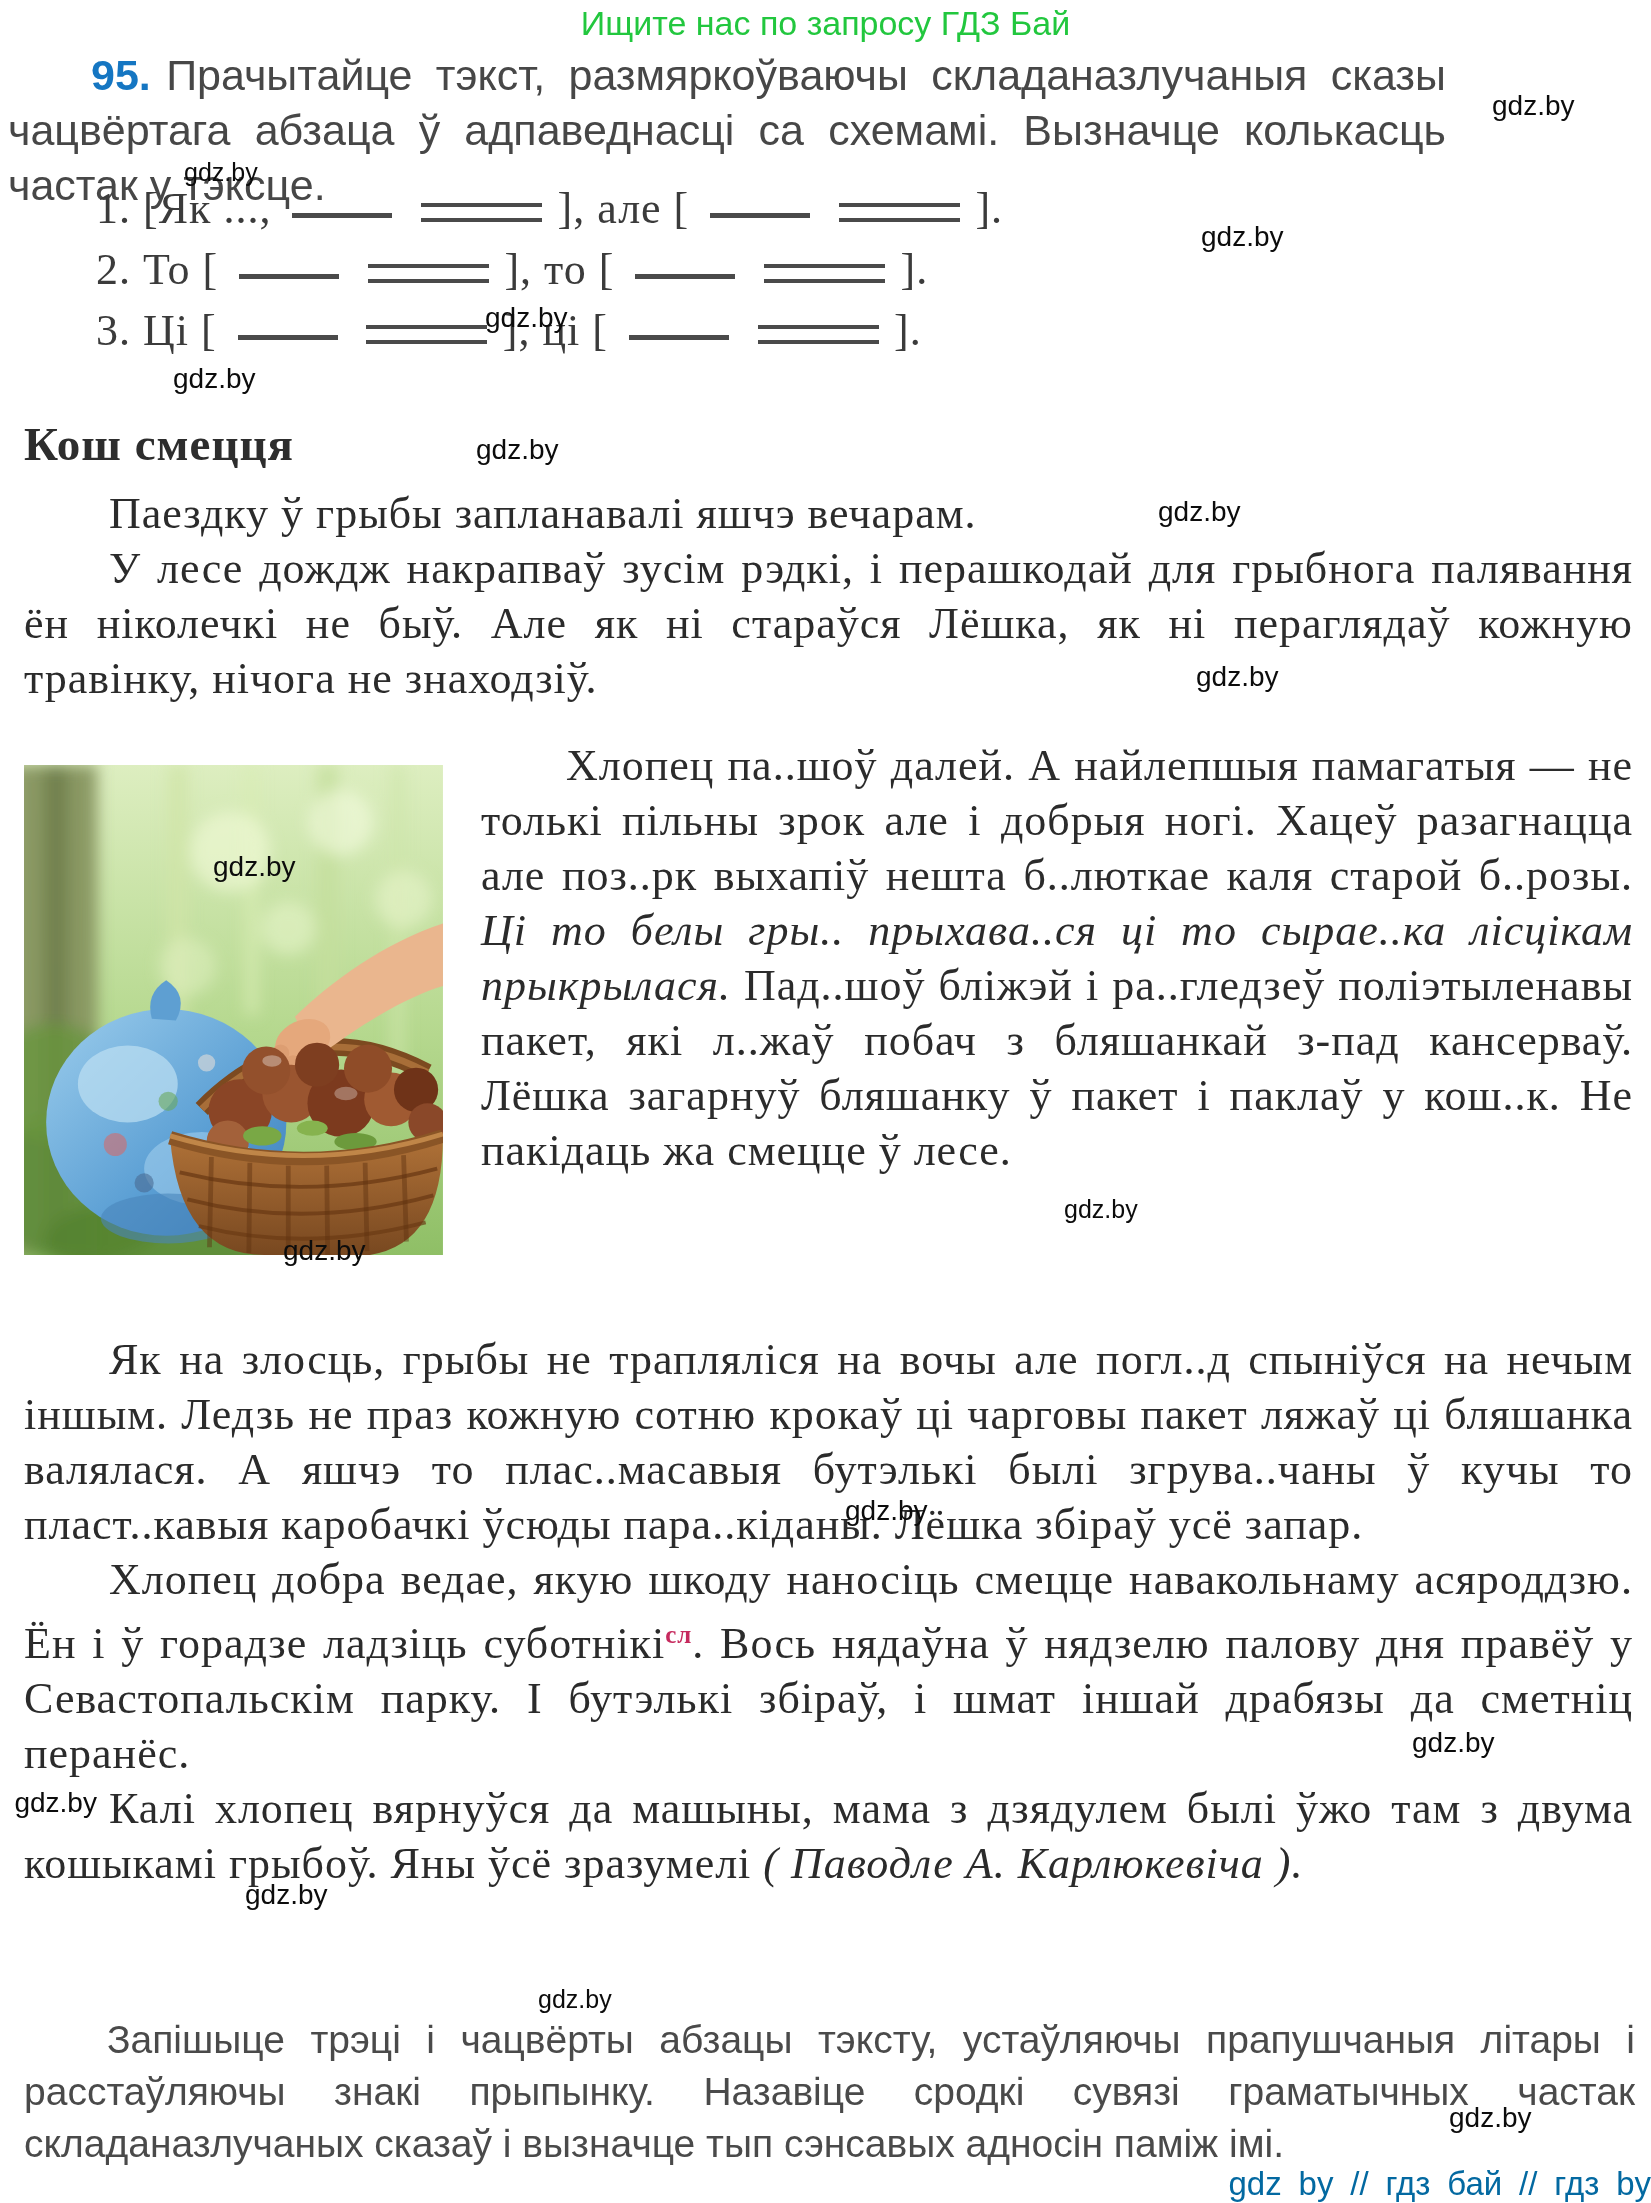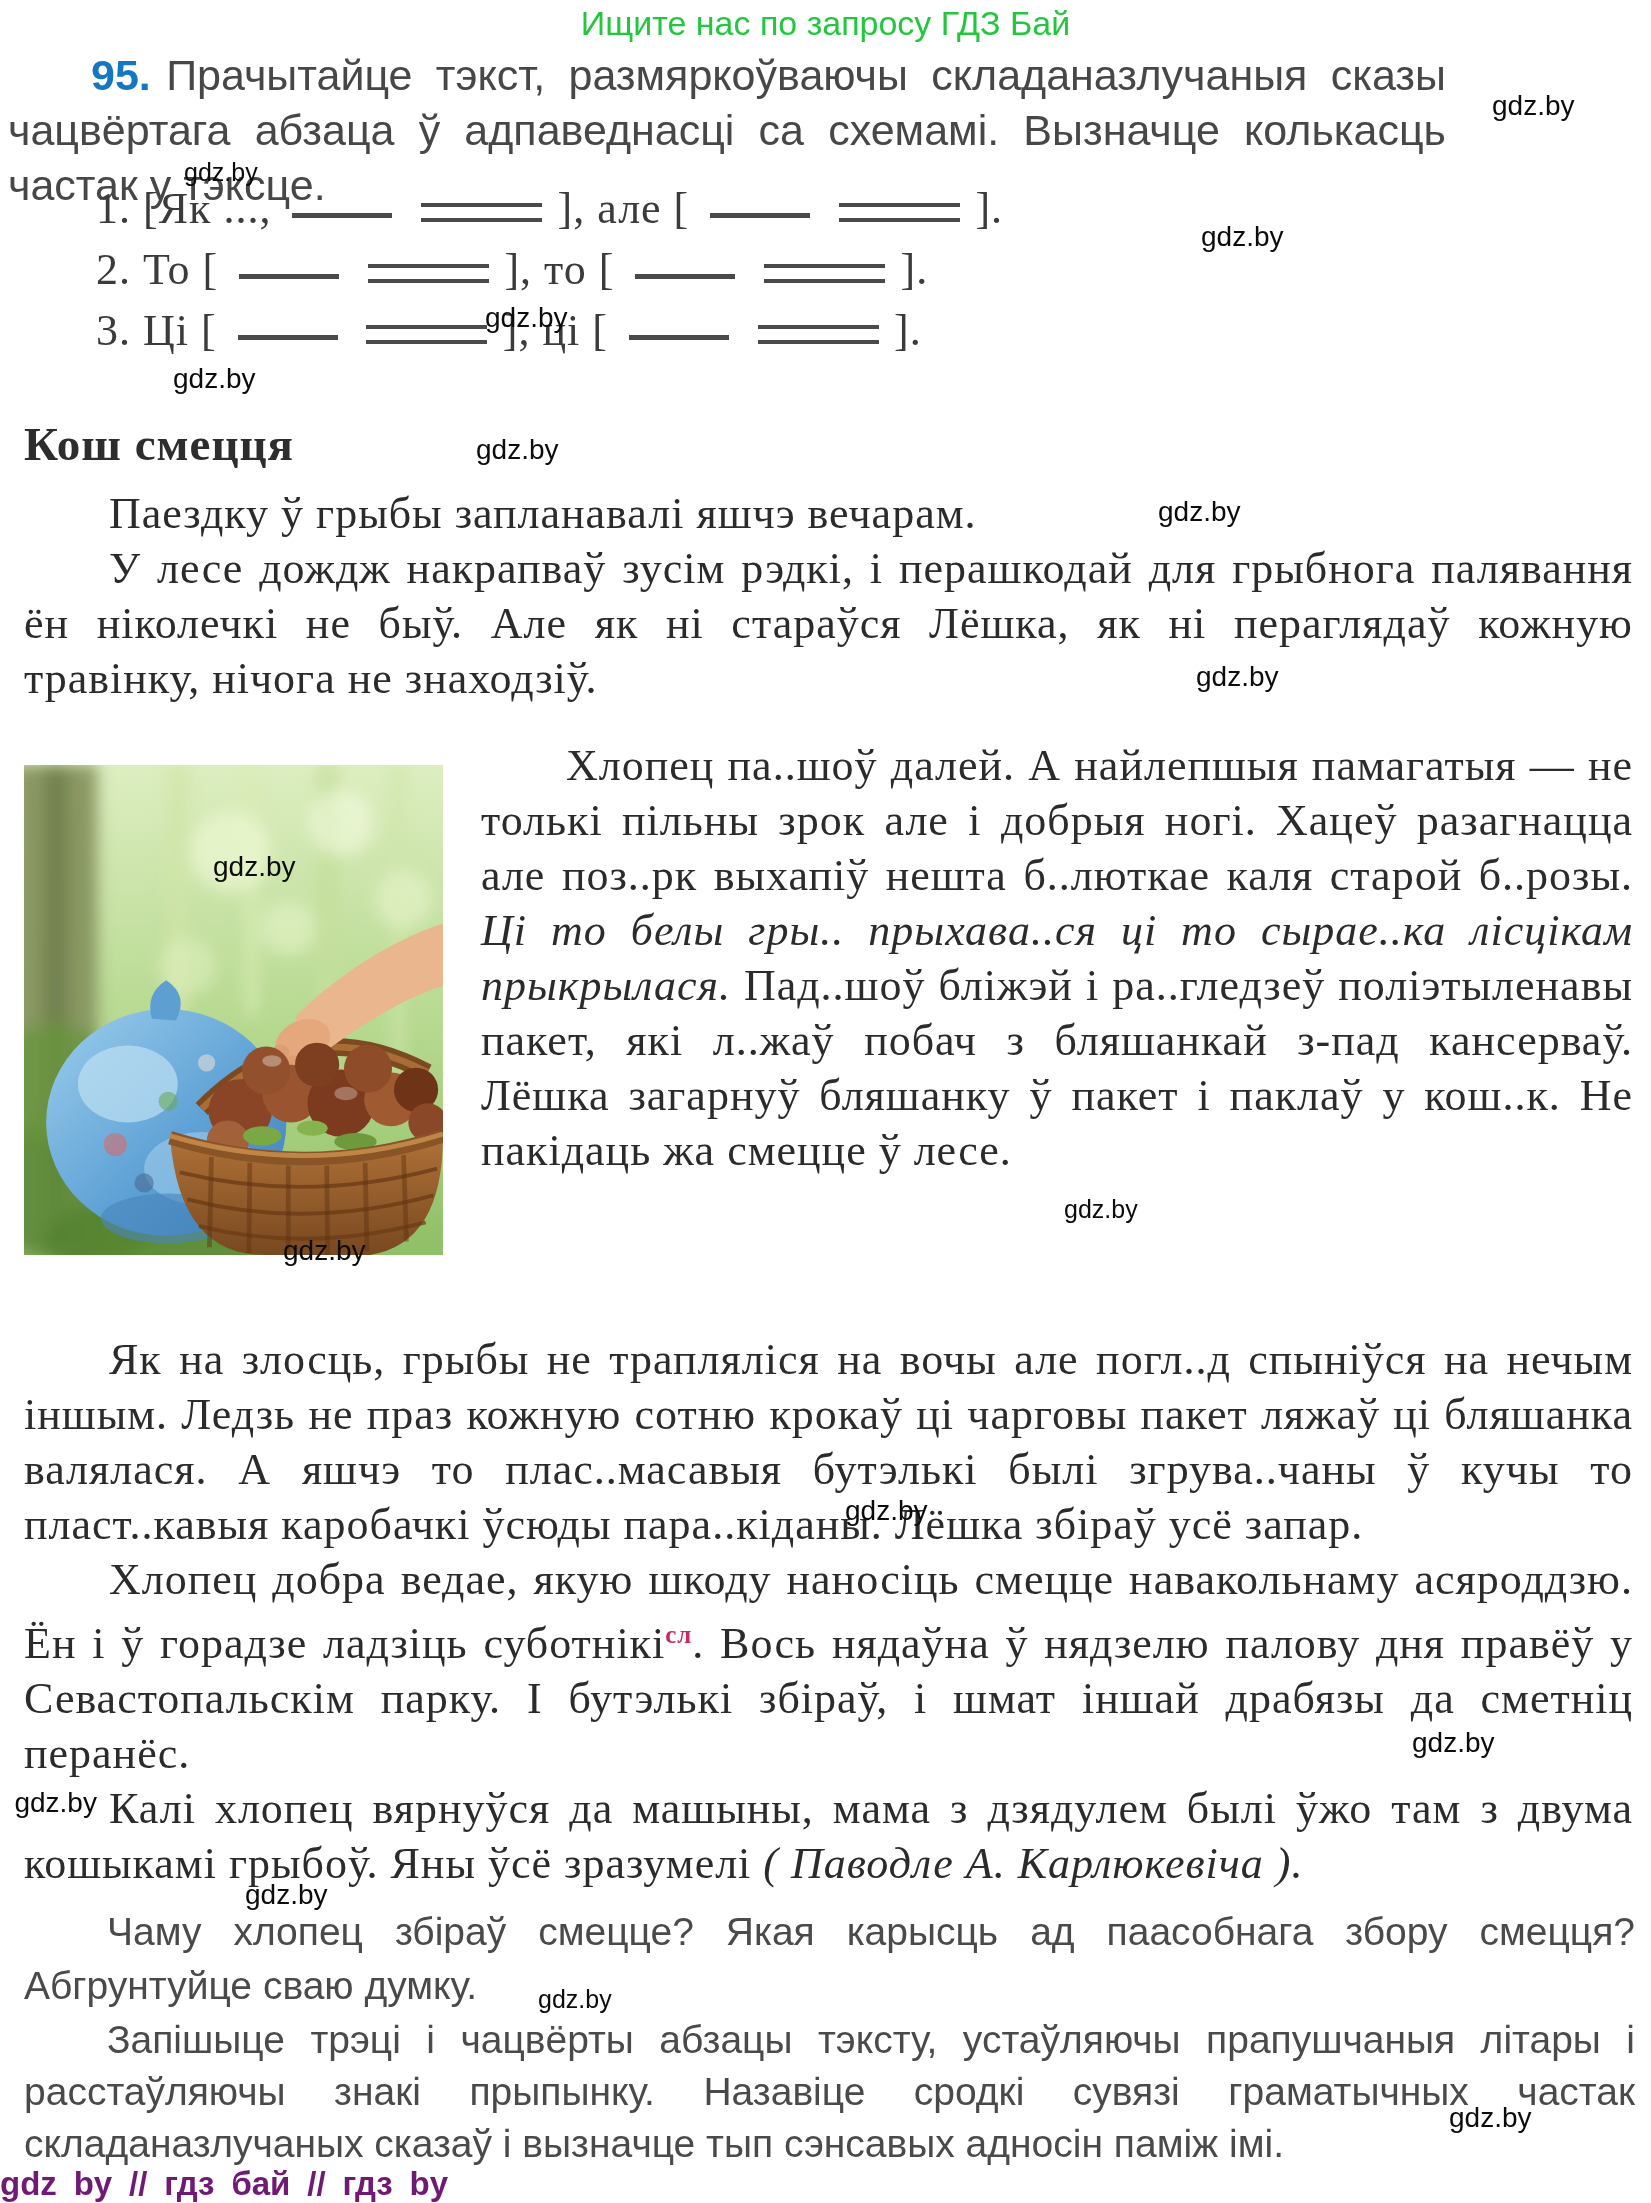--- a/index.html
+++ b/index.html
@@ -56,24 +56,23 @@
   
   .question, .task{
     position:absolute; left:24px; width:1611px; margin:0;
     font-family:"Liberation Sans",sans-serif; font-size:39px; line-height:54px;
     color:#4a4a4a; text-align:justify; text-indent:83px;
   }
   .question{ top:1905px; }
   .task{ top:2014px; line-height:52px; }
   
   .footer{
-    position:absolute; top:2165px; left:0; width:100%; text-align:left;
-    font-family:"Liberation Sans",sans-serif; font-size:33px; color:#701a75;
+    position:absolute; top:2165px; left:0; width:100%; text-align:right;
+    font-family:"Liberation Sans",sans-serif; font-size:33px; color:#0369a1;
     word-spacing:7.7px;
-    font-weight:bold;
   }
   
   .wm{
     position:absolute; font-family:"Liberation Sans",sans-serif; font-size:28px;
     color:#0c0c0c; white-space:nowrap;
   }
   .wm.small{ font-size:25px; }
 </style>
 </head>
 <body>
@@ -194,21 +193,20 @@
     </div>
   <p class="para"><span>Хлопец па..шоў далей. А найлепшыя памагатыя — не толькі пільны зрок але і добрыя ногі. Хацеў разагнацца але поз..рк выхапіў нешта б..люткае каля старой б..розы. </span><em>Ці то белы гры.. прыхава..ся ці то сырае..ка лісцікам прыкрылася.</em><span> Пад..шоў бліжэй і ра..гледзеў поліэтыленавы пакет, які л..жаў побач з бляшанкай з-пад кансерваў. Лёшка загарнуў бляшанку ў пакет і паклаў у кош..к. Не пакідаць жа смецце ў лесе.</span></p>
     </div>
 
   <div class="bodyblock" id="body-b">
       <p class="para"><span>Як на злосць, грыбы не трапляліся на вочы але погл..д спыніўся на нечым іншым. Ледзь не праз кожную сотню крокаў ці чарговы пакет ляжаў ці бляшанка валялася. А яшчэ то плас..масавыя бутэлькі былі згрува..чаны ў кучы то пласт..кавыя каробачкі ўсюды пара..кіданы. Лёшка збіраў усё запар.</span></p>
       <p class="para"><span>Хлопец добра ведае, якую шкоду наносіць смецце навакольнаму асяроддзю. Ён і ў горадзе ладзіць суботнікі</span><span class="sl-sup">сл</span><span>. Вось нядаўна ў нядзелю палову дня правёў у Севастопальскім парку. І бутэлькі збіраў, і шмат іншай драбязы да сметніц перанёс.</span></p>
       <p class="para"><span>Калі хлопец вярнуўся да машыны, мама з дзядулем былі ўжо там з двума кошыкамі грыбоў. Яны ўсё зразумелі </span><em>( Паводле А. Карлюкевіча ).</em></p>
     </div>
 
-  <p class="question">Чаму хлопец збіраў смецце? Якая карысць ад паасобнага збору смецця? Абгрунтуйце сваю думку.</p>
   <p class="task">Запішыце трэці і чацвёрты абзацы тэксту, устаўляючы прапушчаныя літары і расстаўляючы знакі прыпынку. Назавіце сродкі сувязі граматычных частак складаназлучаных сказаў і вызначце тып сэнсавых адносін паміж імі.</p>
 
   <div class="footer">gdz by  //  гдз бай  //  гдз by</div>
 
   <span class="wm" style="left:1492px;top:90px;">gdz.by</span>
   <span class="wm small" style="left:184px;top:158px;">gdz.by</span>
   <span class="wm" style="left:1201px;top:221px;">gdz.by</span>
   <span class="wm" style="left:485px;top:302px;">gdz.by</span>
   <span class="wm" style="left:173px;top:363px;">gdz.by</span>
   <span class="wm" style="left:476px;top:434px;">gdz.by</span>

